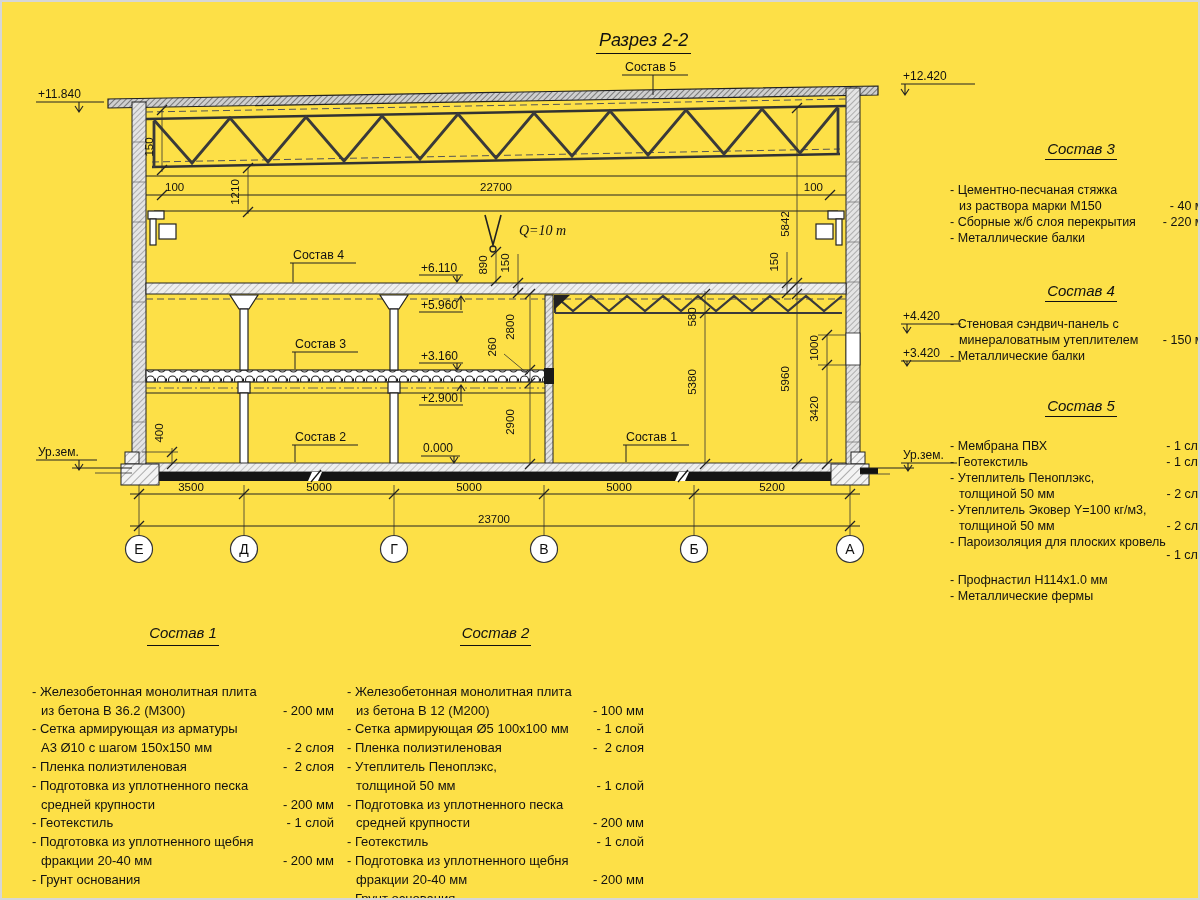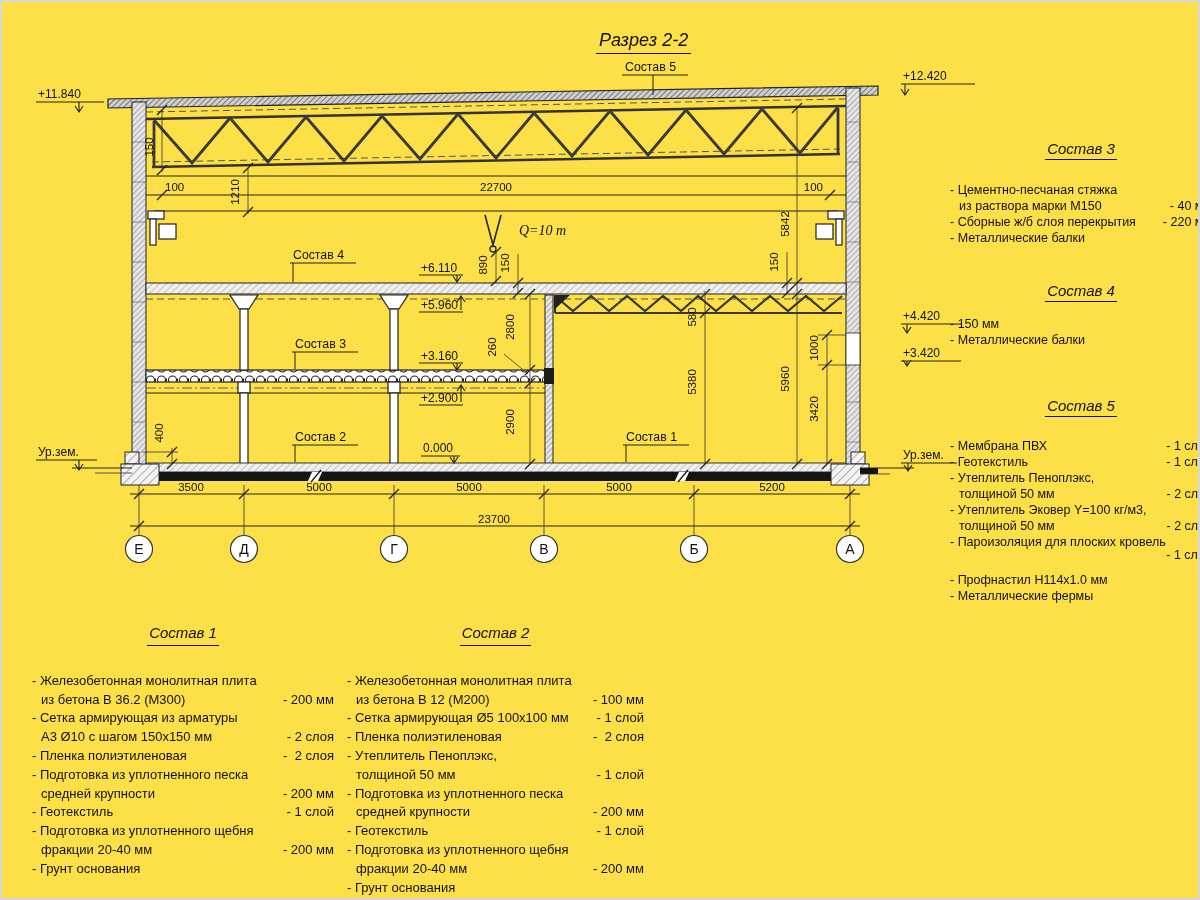--- a/index.html
+++ b/index.html
@@ -28,21 +28,21 @@
   #title{position:absolute;left:594px;top:28px}
   #title span{display:inline-block;font-style:italic;font-size:18px;
               border-bottom:1.6px solid #111;padding:0 3px 2px}
   
   .spec-block{position:absolute;font:12.5px/16px "Liberation Sans",sans-serif}
   .spec-block.bottom{font:13px/18.8px "Liberation Sans",sans-serif}
   .spec-head{text-align:center}
   .spec-head span{display:inline-block;font-style:italic;font-size:15px;
                   border-bottom:1.4px solid #111;padding:0 2px 2px}
   .spec-list{margin-top:21px}
-  .spec-block.bottom .spec-list{margin-top:26px}
+  .spec-block.bottom .spec-list{margin-top:37px}
   #s3-block .spec-list{margin-top:22px}
   #s4-block .spec-list{margin-top:14px}
   .spec-row{display:flex;align-items:flex-end}
   .spec-label{flex:1}
   .spec-label div{min-height:1em}
   .spec-label .cont{padding-left:9px}
   .spec-value{white-space:pre}
   #s5-list .spec-row:nth-child(6){margin-top:9px}
 </style>
 </head>
@@ -418,20 +418,24 @@
           </div>
           <div class="spec-value"></div>
         </div>
       </div>
   </div>
 
   <div id="s4-block" class="spec-block" style="left:948px;top:281px;width:262px">
     <div class="spec-head"><span>Состав 4</span></div>
     <div class="spec-list" id="s4-list">
         <div class="spec-row">
+          <div class="spec-label">
+            <div>- Стеновая сэндвич-панель с</div>
+            <div class="cont">минераловатным утеплителем</div>
+          </div>
           <div class="spec-value">- 150 мм</div>
         </div>
         <div class="spec-row">
           <div class="spec-label">
             <div>- Металлические балки</div>
           </div>
           <div class="spec-value"></div>
         </div>
       </div>
   </div>

